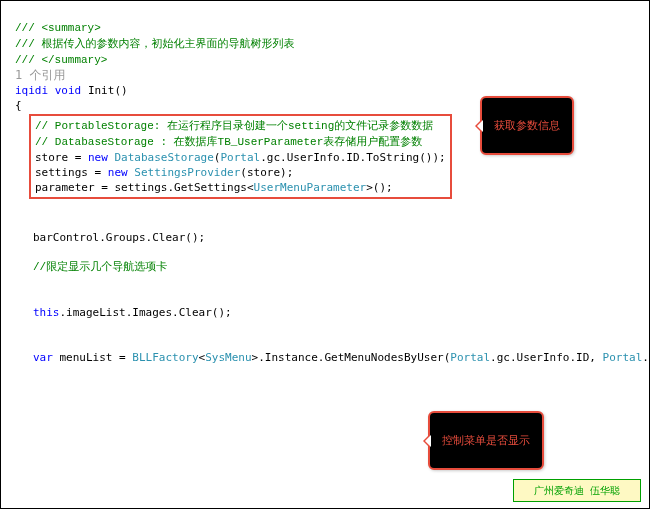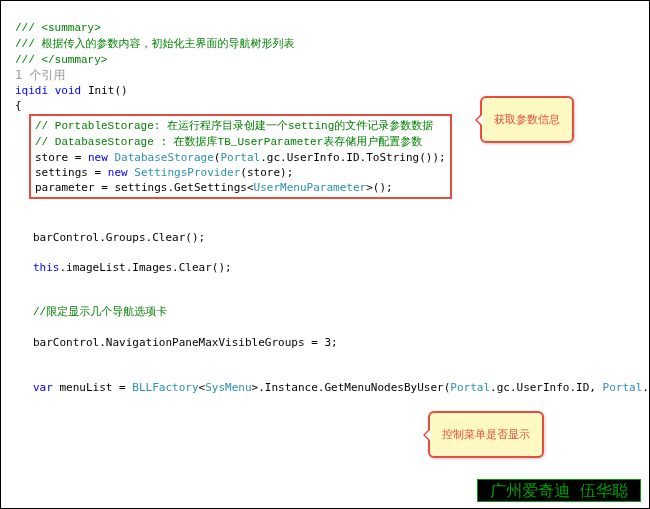--- a/index.html
+++ b/index.html
@@ -4,26 +4,26 @@
 <style>
 * { margin:0; padding:0; box-sizing:border-box; }
 body { width:650px; height:509px; background:#fff; border:1px solid #000; font-family:Consolas,"Microsoft YaHei",monospace; font-size:11px; line-height:15px; position:relative; overflow:hidden; }
 .code { padding:4px 8px 4px 14px; white-space:pre; color:#000; }
 .cmt { color:#008000;font-family:Liberation Mono, monospace; }
 .kw { color:#0000ff; }
 .type { color:#2b91af; }
 .ref { color:#999; font-size:12px; }
 .brace { color:#000; }
 .box { border:2px solid #e74c3c; padding:2px 4px; margin:1px -4px; display:inline-block; }
-.callout { position:absolute; border:2px solid #e74c3c; border-radius:6px; padding:14px 12px; background:#fef9c3; color:#e74c3c; font-size:11px; box-shadow:1px 1px 3px rgba(0,0,0,0.2); }
+.callout { position:absolute; border:2px solid #e74c3c; border-radius:6px; padding:20px 12px; background:#000000; color:#e74c3c; font-size:11px; box-shadow:1px 1px 3px rgba(0,0,0,0.2); }
 .callout::before { content:""; position:absolute; left:-14px; top:50%; margin-top:-7px; border:7px solid transparent; border-right-color:#e74c3c; }
 .callout::after { content:""; position:absolute; left:-11px; top:50%; margin-top:-6px; border:6px solid transparent; border-right-color:#fff; }
 #c1 { top:95px; right:75px; }
 #c2 { top:410px; right:105px; }
-.logo { position:absolute; bottom:6px; right:8px; border:1px solid #00a000; padding:4px 12px; text-align:center; font-size:16px; line-height:13px; background:#000000; }
+.logo { position:absolute; bottom:6px; right:8px; border:1px solid #00a000; padding:4px 20px; text-align:center; font-size:10px; line-height:13px; background:#fef9c3; }
 .logo .l1 { color:#00a000; }
 .logo .l2 { color:#e74c3c; }
 .i1 { padding-left:18px; display:block; }
 </style>
 </head>
 <body>
 
 <div class="code">
 <span class="cmt">/// &lt;summary&gt;</span>
 <span class="cmt">/// 根据传入的参数内容，初始化主界面的导航树形列表</span>
@@ -31,24 +31,23 @@
 <span class="ref">1 个引用</span>
 <span><span class="kw">iqidi</span> <span class="kw">void</span> <span>Init</span><span>()</span></span>
 <span class="brace">{</span>
 <span class="i1"><span class="box"><span class="cmt">// PortableStorage: 在运行程序目录创建一个setting的文件记录参数数据</span>
 <span class="cmt">// DatabaseStorage : 在数据库TB_UserParameter表存储用户配置参数</span>
 <span><span>store = </span><span class="kw">new</span><span> </span><span class="type">DatabaseStorage</span><span>(</span><span class="type">Portal</span><span>.gc.UserInfo.ID.ToString());</span></span>
 <span><span>settings = </span><span class="kw">new</span><span> </span><span class="type">SettingsProvider</span><span>(store);</span></span>
 <span><span>parameter = settings.GetSettings&lt;</span><span class="type">UserMenuParameter</span><span>&gt;();</span></span></span></span>
 
 <span class="i1">barControl.Groups.Clear();</span>
+<span class="i1 cmt">//限定显示几个导航选项卡</span>
+
 <span class="i1"><span class="kw">this</span><span>.imageList.Images.Clear();</span></span>
-
-<span class="i1 cmt">//限定显示几个导航选项卡</span>
-<span class="i1">barControl.NavigationPaneMaxVisibleGroups = 3;</span>
 
 <span class="i1"><span class="kw">var</span><span> menuList = </span><span class="type">BLLFactory</span><span>&lt;</span><span class="type">SysMenu</span><span>&gt;.Instance.GetMenuNodesByUser(</span><span class="type">Portal</span><span>.gc.UserInfo.ID, </span><span class="type">Portal</span><span>.gc.SystemType);</span></span>
 
 
 
 
 
 
 
 

